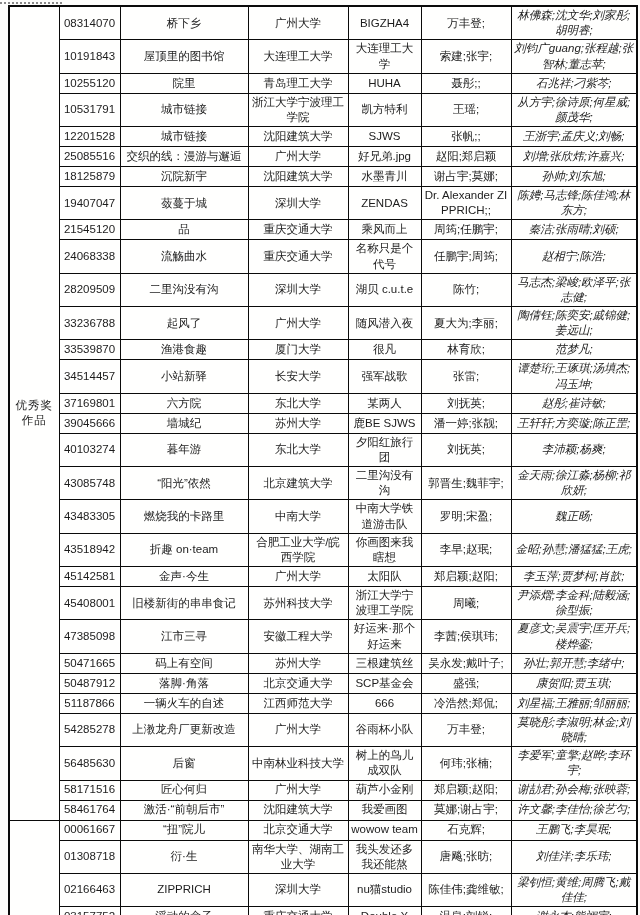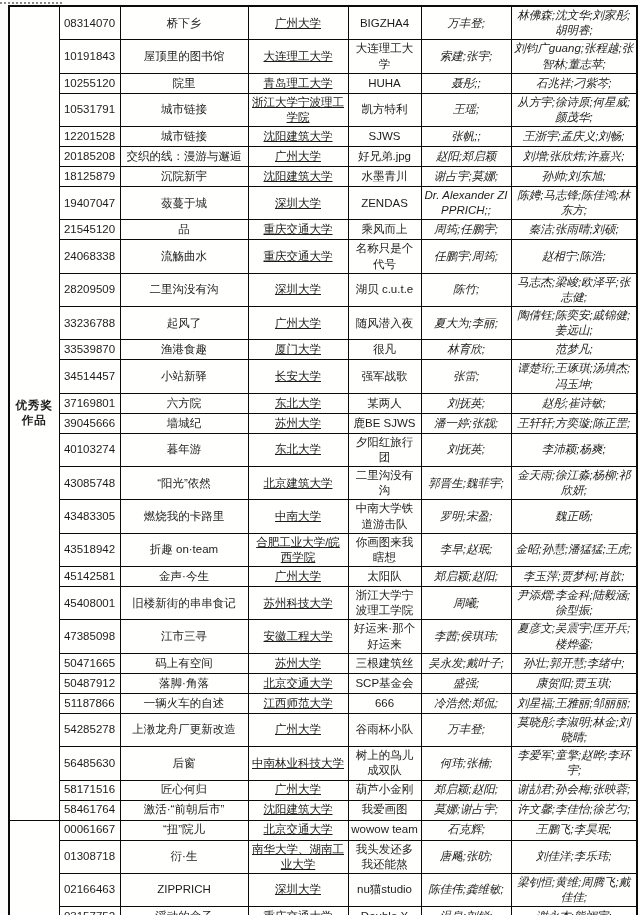--- a/index.html
+++ b/index.html
@@ -37,30 +37,29 @@
   col.c-id{width:61px;}
   col.c-title{width:128px;}
   col.c-school{width:100px;}
   col.c-team{width:73px;}
   col.c-advisor{width:90px;}
   col.c-members{width:126px;}
   td.label-cell{
     font-size:12px;
     letter-spacing:1px;
     border-bottom:2px solid #0a0a0a;
-    font-weight:bold;
   }
   td.cell-id{
     font-family:Liberation Sans, sans-serif;
     font-size:11.5px;letter-spacing:0;
   }
   td.cell-title{font-size:12px;}
-  td.cell-school{font-size:11.5px;text-decoration:underline;}
+  td.cell-school{font-size:11.5px;}
   td.cell-team{font-size:11.5px;}
-  td.cell-advisor{font-size:11.5px;font-style:italic;}
+  td.cell-advisor{font-size:11.5px;}
   td.cell-members{font-size:11.5px;font-style:italic;}
   tr{height:20px;}
   td.section-start{border-top:2px solid #0a0a0a;margin-left:48px;}
 </style>
 </head>
 <body>
 
 <div class="page">
   <div class="torn-edge"></div>
   <table class="entries">
@@ -109,21 +108,21 @@
         </tr>
         <tr>
           <td class="cell-id">12201528</td>
           <td class="cell-title">城市链接</td>
           <td class="cell-school">沈阳建筑大学</td>
           <td class="cell-team">SJWS</td>
           <td class="cell-advisor">张帆;;</td>
           <td class="cell-members">王浙宇;孟庆义;刘畅;</td>
         </tr>
         <tr>
-          <td class="cell-id">20185208</td>
+          <td class="cell-id">25085516</td>
           <td class="cell-title">交织的线：漫游与邂逅</td>
           <td class="cell-school">广州大学</td>
           <td class="cell-team">好兄弟.jpg</td>
           <td class="cell-advisor">赵阳;郑启颖</td>
           <td class="cell-members">刘增;张欣炜;许嘉兴;</td>
         </tr>
         <tr>
           <td class="cell-id">18125879</td>
           <td class="cell-title">沉院新宇</td>
           <td class="cell-school">沈阳建筑大学</td>

